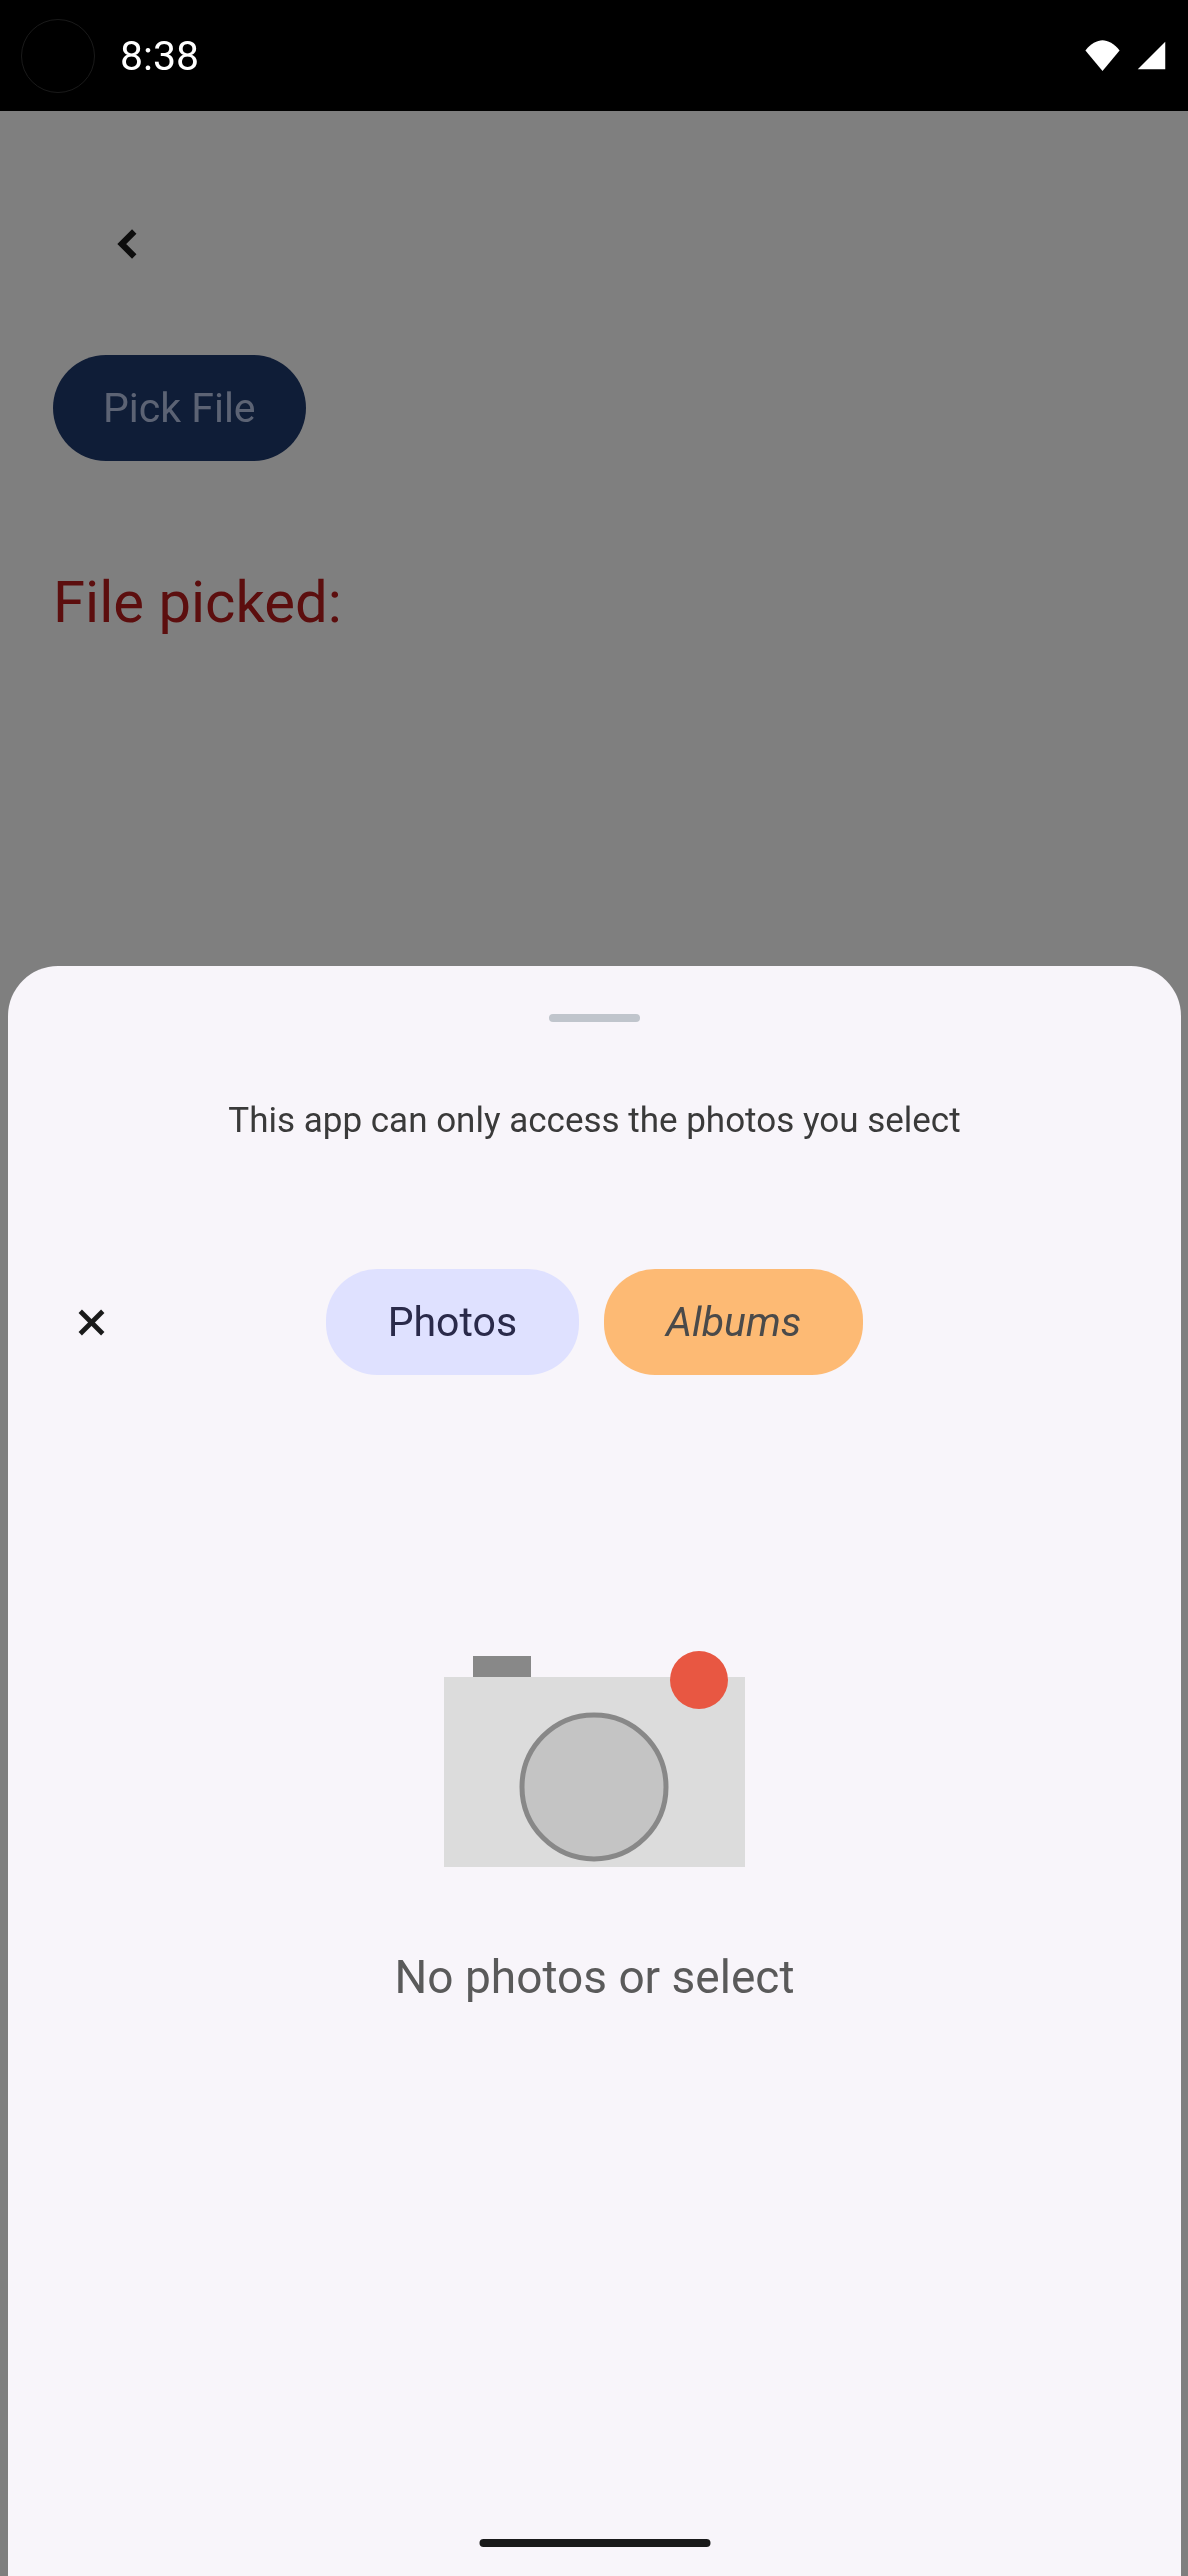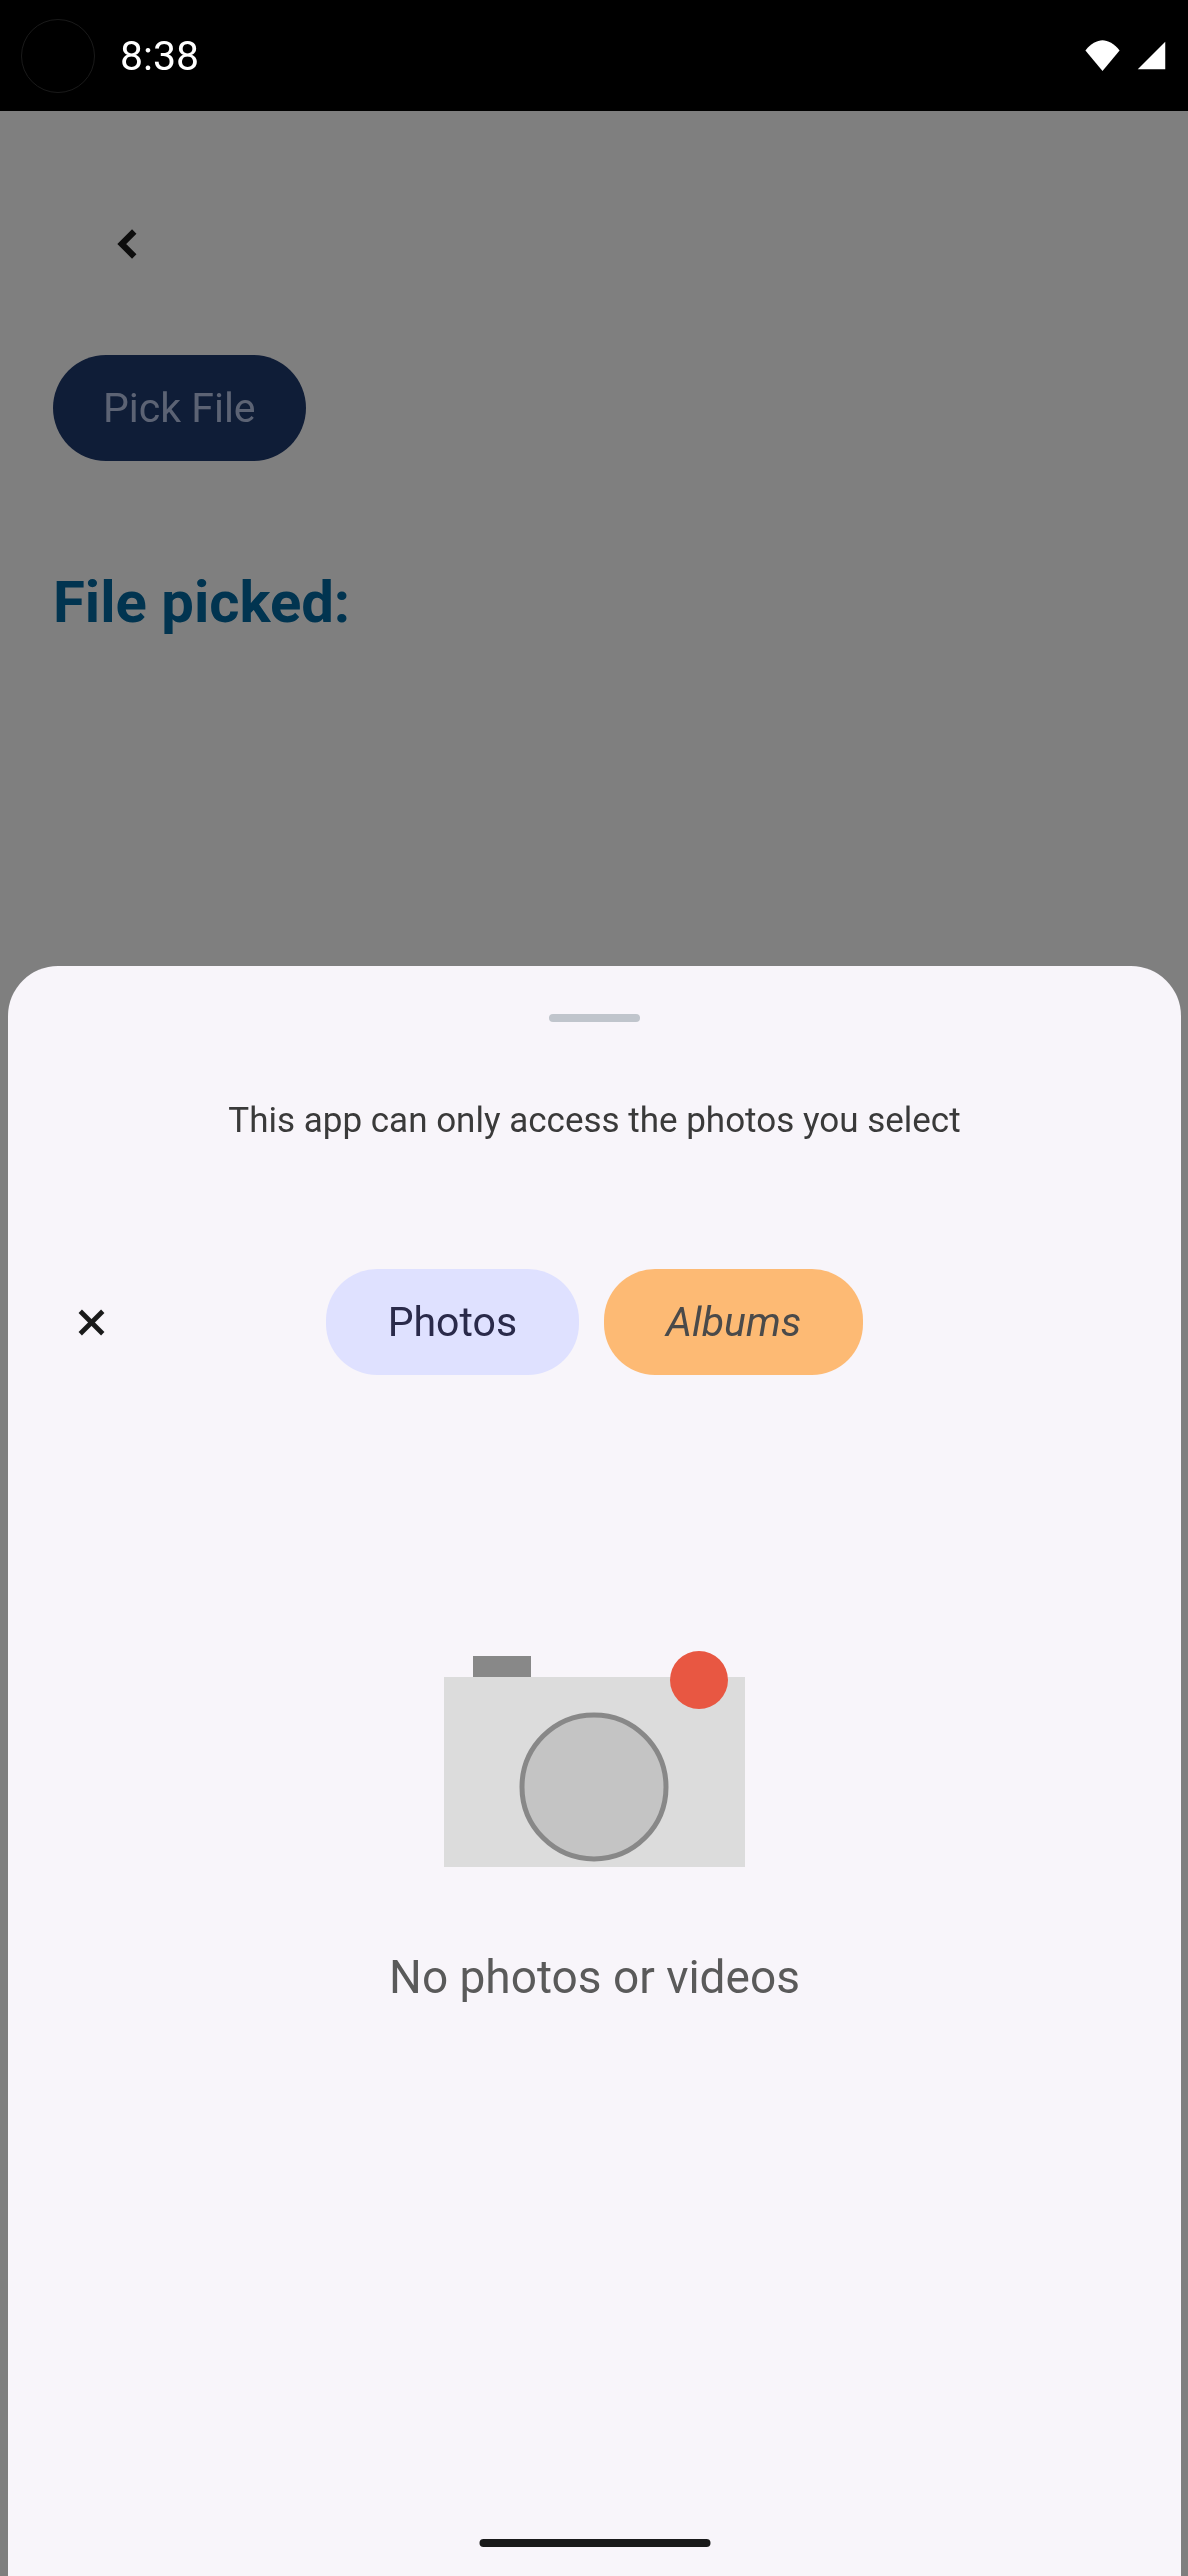--- a/index.html
+++ b/index.html
@@ -99,22 +99,22 @@
       border: none;
       padding: 29px 50px;
       border-radius: 58px;
       font-size: 41px;
       font-weight: 400;
       margin-bottom: 107px;
     }
     
     .file-picked-text {
       font-size: 58px;
-      color: #0369a1;
-      font-weight: 700;
+      color: #b91c1c;
+      font-weight: 400;
     }
     
     
     .bottom-sheet {
       position: absolute;
       bottom: 0;
       left: 8.3px;
       right: 8.3px;
       height: 1610px;
       background: #f8f5fa;
@@ -311,18 +311,18 @@
   </div>
 
   <div class="empty-state">
     <div class="camera-illustration">
       <div class="camera-top-bump"></div>
       <div class="camera-flash"></div>
       <div class="camera-body">
         <div class="camera-lens-outer"></div>
       </div>
     </div>
-    <div class="empty-text">No photos or videos</div>
+    <div class="empty-text">No photos or select</div>
   </div>
 </div>
 
 <div class="nav-handle"></div>
 
 
 </body></html>

